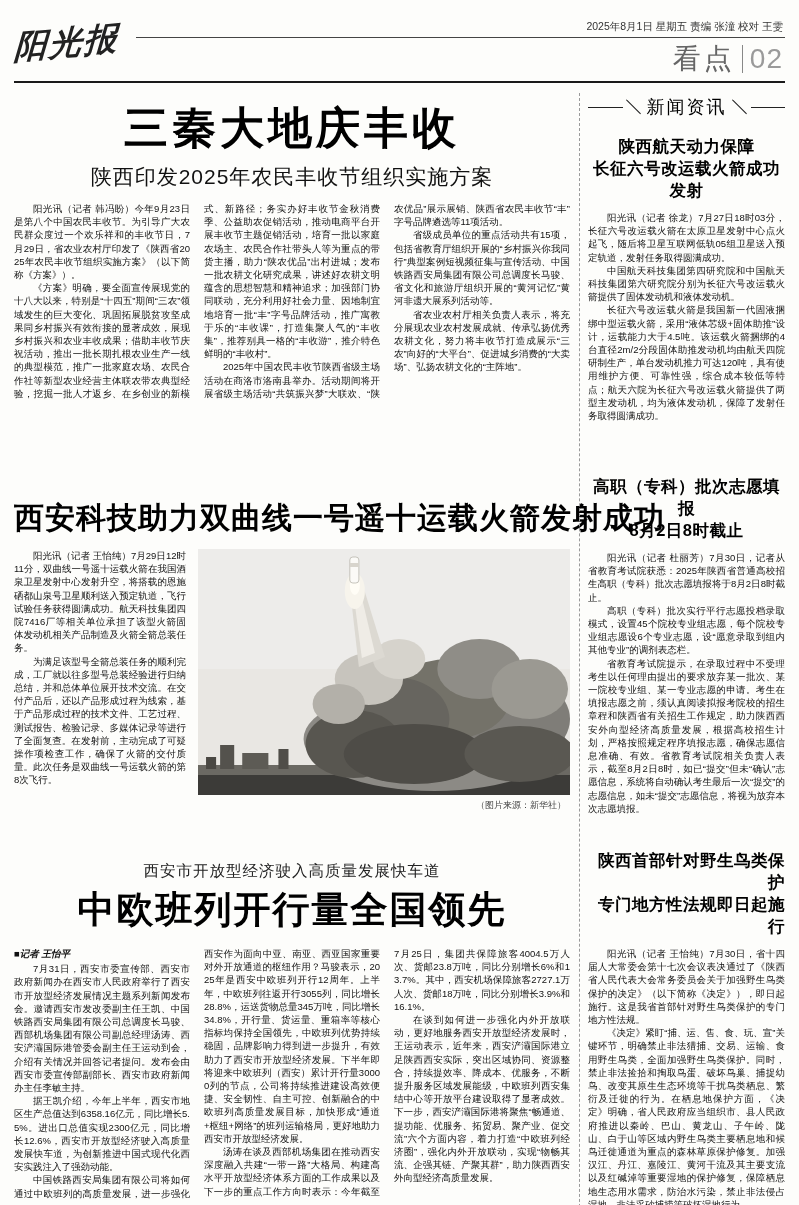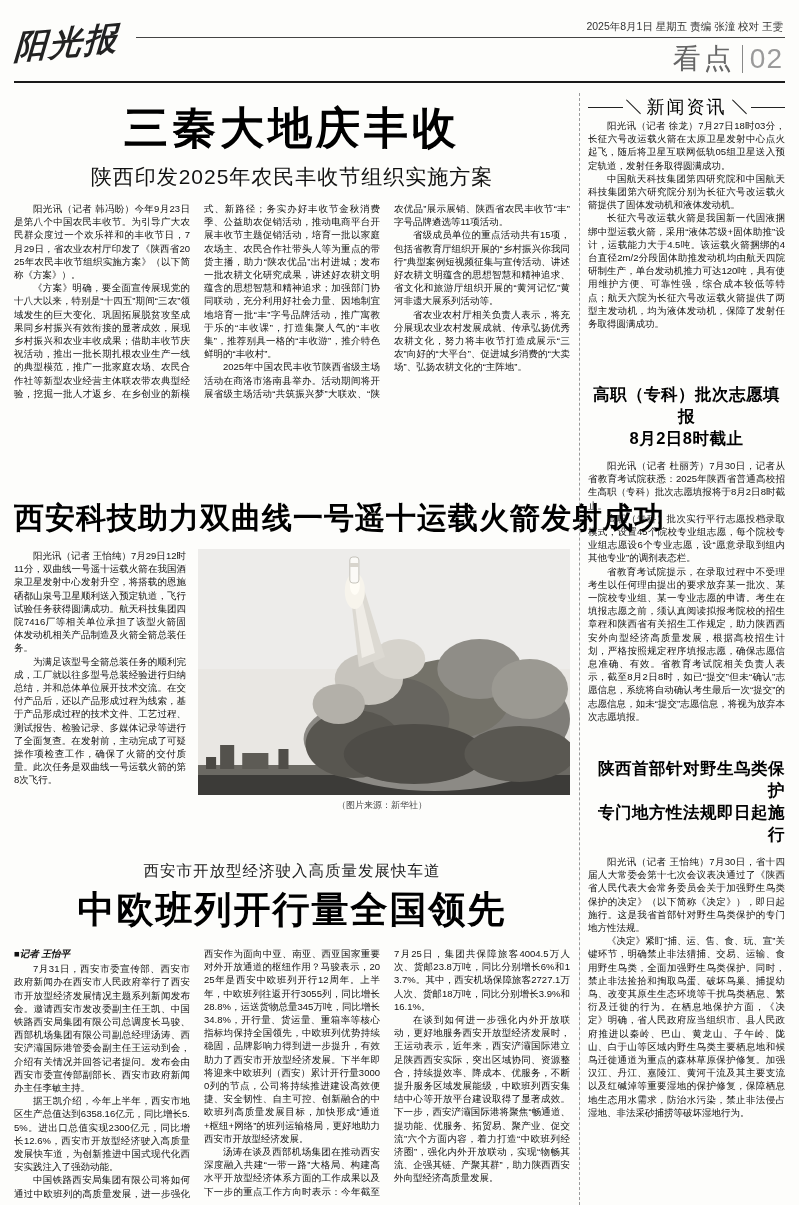--- a/index.html
+++ b/index.html
@@ -52,21 +52,21 @@
 
   
   .rocket-headline{
     text-align:center; font-size:30px; font-weight:bold; letter-spacing:1px;
     margin:20px 0 10px 0; color:#000; white-space:nowrap;
   }
   .rocket-body{ display:flex; gap:12px; height:302px; overflow:hidden; }
   .rocket-text{ width:172px; flex:0 0 172px; }
   .rocket-figure{ flex:1; }
   .rocket-figure svg{ display:block; width:100%; height:246px; }
-  .photo-caption{ text-align:center; font-size:9px; color:#444; margin-top:4px; padding-right:4px; }
+  .photo-caption{ text-align:right; font-size:9px; color:#444; margin-top:4px; padding-right:4px; }
 
   
   .trains-kicker{ text-align:center; font-size:15.5px; color:#222; letter-spacing:1px; margin-top:10px; }
   .trains-headline{
     text-align:center; font-size:37px; font-weight:bold; letter-spacing:2px;
     margin:3px 0 12px 0; color:#000;
   }
   .cols-trains{ height:298px; }
   .byline{ font-weight:bold; font-size:10.5px; text-indent:0 !important; margin-bottom:2px !important;font-style:italic; }
 
@@ -110,21 +110,21 @@
 
     <main class="main-col">
 
       <article>
         <h1 class="lead-headline">三秦大地庆丰收</h1>
         <h2 class="lead-subheadline">陕西印发2025年农民丰收节组织实施方案</h2>
         <div class="cols cols-3 cols-lead bodytext">
           <p>阳光讯（记者 韩冯盼）今年9月23日是第八个中国农民丰收节。为引导广大农民群众度过一个欢乐祥和的丰收节日，7月29日，省农业农村厅印发了《陕西省2025年农民丰收节组织实施方案》（以下简称《方案》）。</p>
           <p>《方案》明确，要全面宣传展现党的十八大以来，特别是“十四五”期间“三农”领域发生的巨大变化、巩固拓展脱贫攻坚成果同乡村振兴有效衔接的显著成效，展现乡村振兴和农业丰收成果；借助丰收节庆祝活动，推出一批长期扎根农业生产一线的典型模范，推广一批家庭农场、农民合作社等新型农业经营主体联农带农典型经验，挖掘一批人才返乡、在乡创业的新模式、新路径；务实办好丰收节金秋消费季、公益助农促销活动，推动电商平台开展丰收节主题促销活动，培育一批以家庭农场主、农民合作社带头人等为重点的带货主播，助力“陕农优品”出村进城；发布一批农耕文化研究成果，讲述好农耕文明蕴含的思想智慧和精神追求；加强部门协同联动，充分利用好社会力量、因地制宜地培育一批“丰”字号品牌活动，推广寓教于乐的“丰收课”，打造集聚人气的“丰收集”，推荐别具一格的“丰收游”，推介特色鲜明的“丰收村”。</p>
           <p>2025年中国农民丰收节陕西省级主场活动在商洛市洛南县举办。活动期间将开展省级主场活动“共筑振兴梦”大联欢、“陕农优品”展示展销、陕西省农民丰收节“丰”字号品牌遴选等11项活动。</p>
-          <p>省级成员单位的重点活动共有15项，包括省教育厅组织开展的“乡村振兴你我同行”典型案例短视频征集与宣传活动、讲述好农耕文明蕴含的思想智慧和精神追求、省文化和旅游厅组织开展的“黄河记忆”黄河非遗大展系列活动等。</p>
+          <p>省级成员单位的重点活动共有15项，包括省教育厅组织开展的“乡村振兴你我同行”典型案例短视频征集与宣传活动、中国铁路西安局集团有限公司总调度长马骏、省文化和旅游厅组织开展的“黄河记忆”黄河非遗大展系列活动等。</p>
           <p>省农业农村厅相关负责人表示，将充分展现农业农村发展成就、传承弘扬优秀农耕文化，努力将丰收节打造成展示“三农”向好的“大平台”、促进城乡消费的“大卖场”、弘扬农耕文化的“主阵地”。</p>
         </div>
       </article>
 
       <article>
         <h1 class="rocket-headline">西安科技助力双曲线一号遥十运载火箭发射成功</h1>
         <div class="rocket-body">
           <div class="rocket-text bodytext">
             <p>阳光讯（记者 王怡纯）7月29日12时11分，双曲线一号遥十运载火箭在我国酒泉卫星发射中心发射升空，将搭载的恩施硒都山泉号卫星顺利送入预定轨道，飞行试验任务获得圆满成功。航天科技集团四院7416厂等相关单位承担了该型火箭固体发动机相关产品制造及火箭全箭总装任务。</p>
             <p>为满足该型号全箭总装任务的顺利完成，工厂就以往多型号总装经验进行归纳总结，并和总体单位展开技术交流。在交付产品后，还以产品形成过程为线索，基于产品形成过程的技术文件、工艺过程、测试报告、检验记录、多媒体记录等进行了全面复查。在发射前，主动完成了可疑操作项检查工作，确保了火箭的交付质量。此次任务是双曲线一号运载火箭的第8次飞行。</p>
@@ -191,20 +191,24 @@
 
       <div class="sb-header">
         <span class="line"></span>
         <span class="slash">╲</span>
         <span class="sb-title">新闻资讯</span>
         <span class="slash">╲</span>
         <span class="line"></span>
       </div>
 
       <section>
+        <h3 class="sb-article-title sb-t1">
+          <span>陕西航天动力保障</span><br>
+          <span>长征六号改运载火箭成功发射</span>
+        </h3>
         <div class="sb-body sb-body-1 bodytext">
           <p>阳光讯（记者 徐龙）7月27日18时03分，长征六号改运载火箭在太原卫星发射中心点火起飞，随后将卫星互联网低轨05组卫星送入预定轨道，发射任务取得圆满成功。</p>
           <p>中国航天科技集团第四研究院和中国航天科技集团第六研究院分别为长征六号改运载火箭提供了固体发动机和液体发动机。</p>
           <p>长征六号改运载火箭是我国新一代固液捆绑中型运载火箭，采用“液体芯级+固体助推”设计，运载能力大于4.5吨。该运载火箭捆绑的4台直径2m/2分段固体助推发动机均由航天四院研制生产，单台发动机推力可达120吨，具有使用维护方便、可靠性强，综合成本较低等特点；航天六院为长征六号改运载火箭提供了两型主发动机，均为液体发动机，保障了发射任务取得圆满成功。</p>
         </div>
       </section>
 
       <section>
         <h3 class="sb-article-title sb-t2">
           <span>高职（专科）批次志愿填报</span><br>

